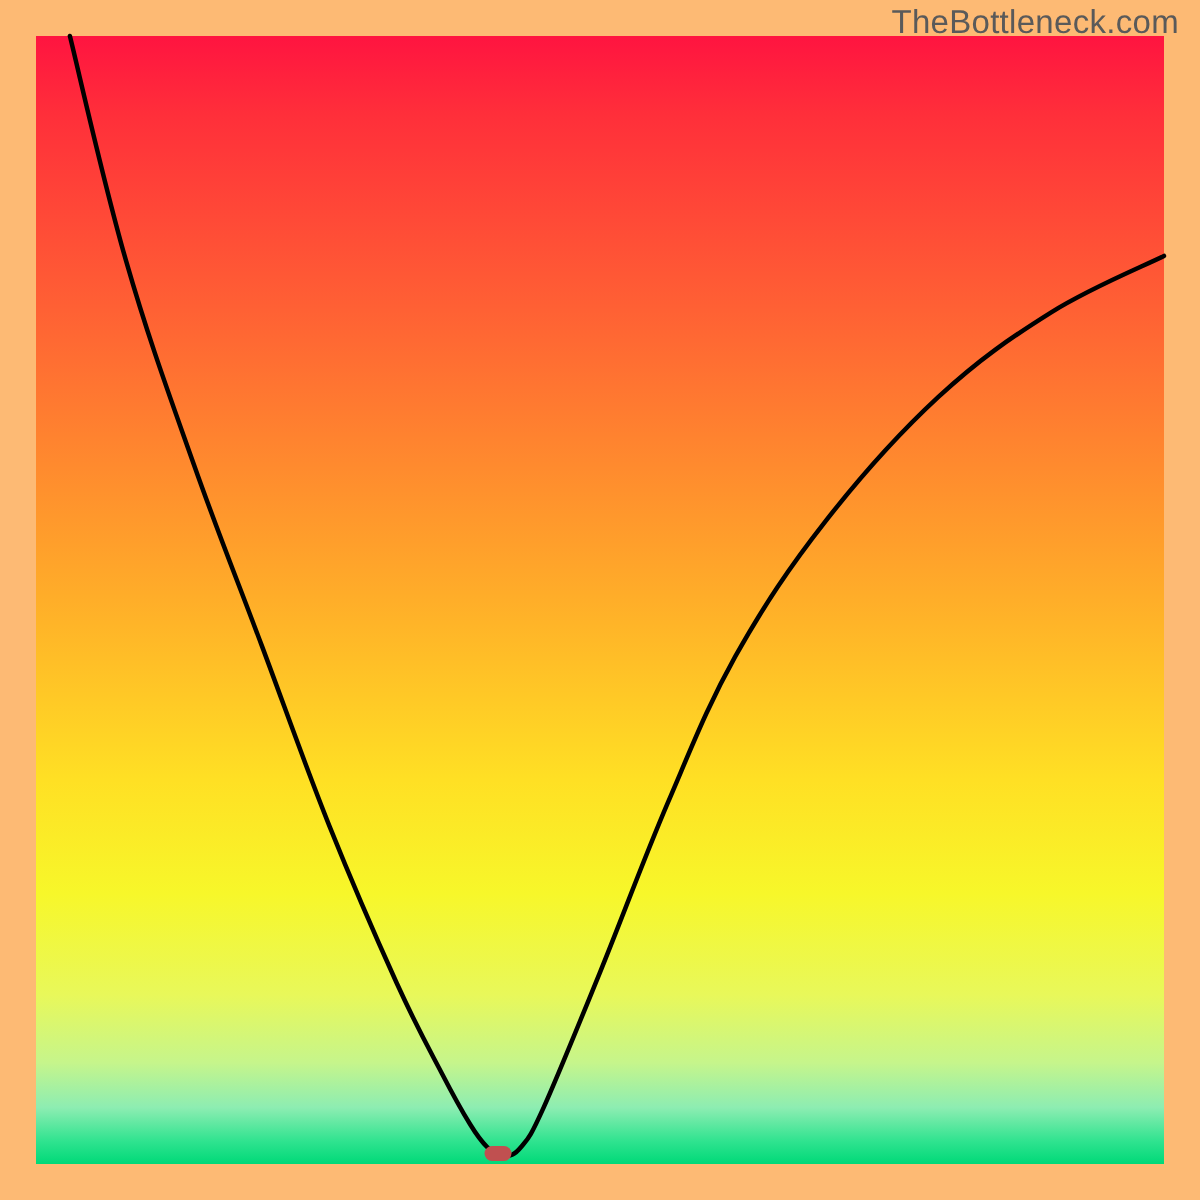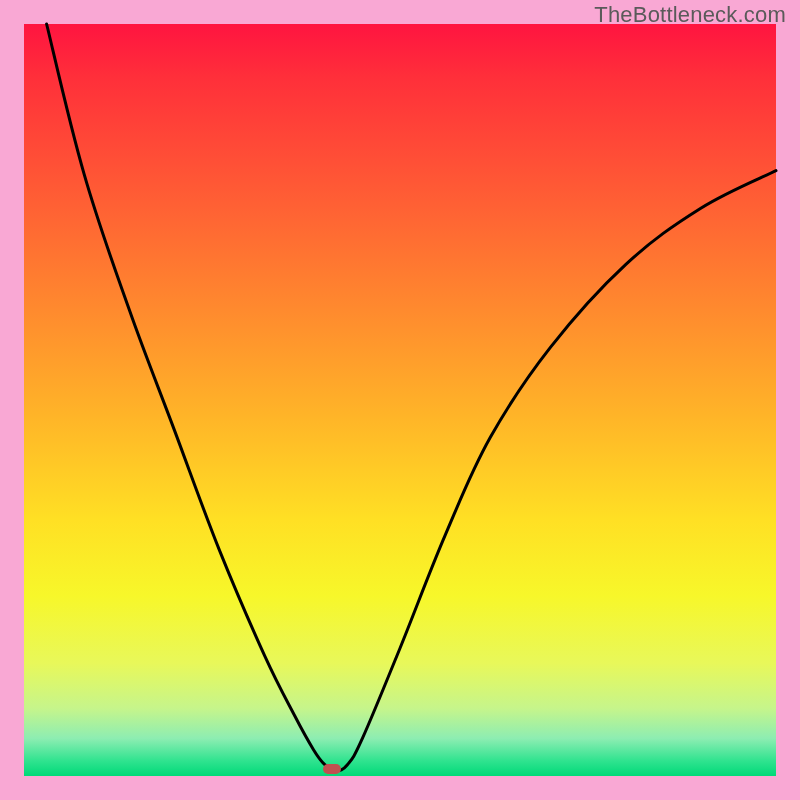--- a/index.html
+++ b/index.html
@@ -1,21 +1,21 @@
 <!DOCTYPE html>
 <html><head>
 <meta charset="utf-8">
 <style>
   * { margin: 0; padding: 0; box-sizing: border-box; }
   html, body { width: 800px; height: 800px; overflow: hidden; background: #000; }
   .frame {
     position: relative;
     width: 800px;
     height: 800px;
-    background: #f9a8d4;
+    background: #fdba74;
   }
   .watermark {
     position: absolute;
     top: 2px;
     right: 14px;
     font-family: Arial, Helvetica, sans-serif;
     font-size: 22px;
     font-weight: 500;
     color: #5a5a5a;
     letter-spacing: 0.2px;

